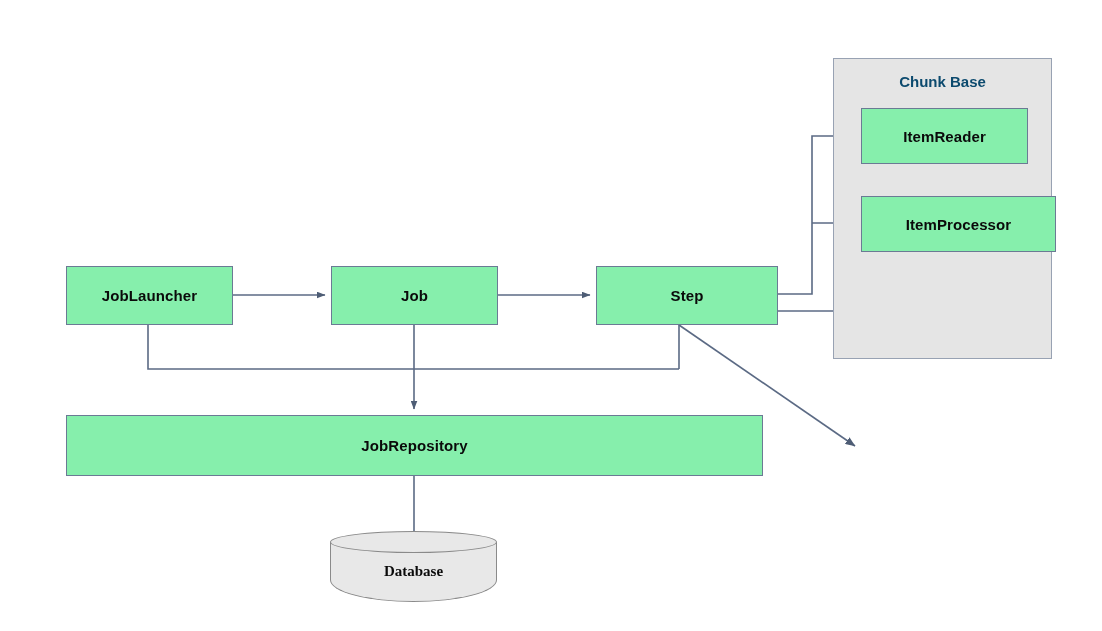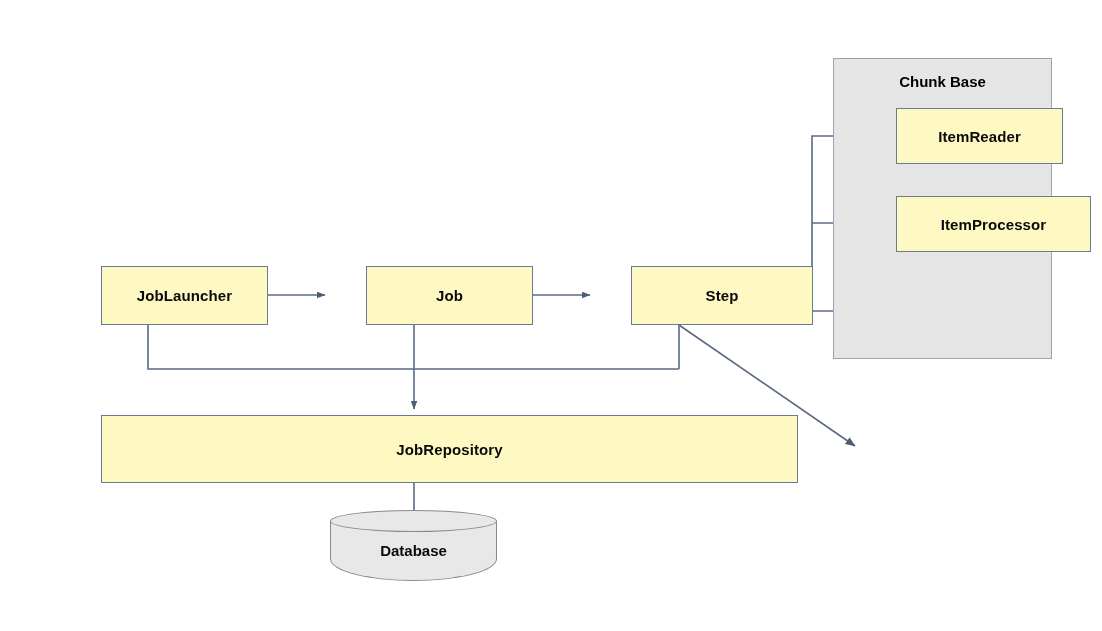--- a/index.html
+++ b/index.html
@@ -22,48 +22,47 @@
     position: absolute;
     left: 0;
     top: 0;
     width: 1102px;
     height: 631px;
     pointer-events: none;
   }
   .node {
     position: absolute;
     box-sizing: border-box;
-    background: #fef9c3;
+    background: #86efac;
     border: 1px solid #6b7a94;
     display: flex;
     align-items: center;
     justify-content: center;
     color: #0a0a0a;
     font-weight: bold;
     font-size: 15px;
     letter-spacing: 0.1px;
     z-index: 2;
-    margin-left: 35px;
   }
   .group {
     position: absolute;
     box-sizing: border-box;
     background: #e5e5e5;
     border: 1px solid #98a2b3;
     z-index: 1;
   }
   .group-title {
     position: absolute;
     left: 0;
     right: 0;
     top: 14px;
     text-align: center;
     font-weight: bold;
     font-size: 15px;
-    color: #000000;
+    color: #0c4a6e;
   }
   
   .cylinder {
     position: absolute;
     z-index: 2;
   }
   .cyl-body {
     position: absolute;
     left: 0;
     right: 0;
@@ -152,33 +151,33 @@
   </div>
 
   <div class="node" style="left:66px; top:266px; width:167px; height:59px;">
     <span>JobLauncher</span>
   </div>
 
   <div class="node" style="left:596px; top:266px; width:182px; height:59px;">
     <span>Step</span>
   </div>
 
-  <div class="node" style="left:66px; top:415px; width:697px; height:68px;">
+  <div class="node" style="left:66px; top:415px; width:697px; height:61px;">
     <span>JobRepository</span>
   </div>
 
 
   <div class="node" style="left:861px; top:108px; width:167px; height:56px;">
     <span>ItemReader</span>
   </div>
 
   <div class="node" style="left:861px; top:196px; width:195px; height:56px;">
     <span>ItemProcessor</span>
   </div>
 
 
-  <div class="cylinder" style="left:330px; top:510px; width:167px; height:71px;">
+  <div class="cylinder" style="left:330px; top:531px; width:167px; height:71px;font-family:Liberation Serif, serif;">
     <div class="cyl-body"></div>
     <div class="cyl-top"></div>
     <div class="cyl-label">Database</div>
   </div>
 
 </div>
 
 </body></html>

